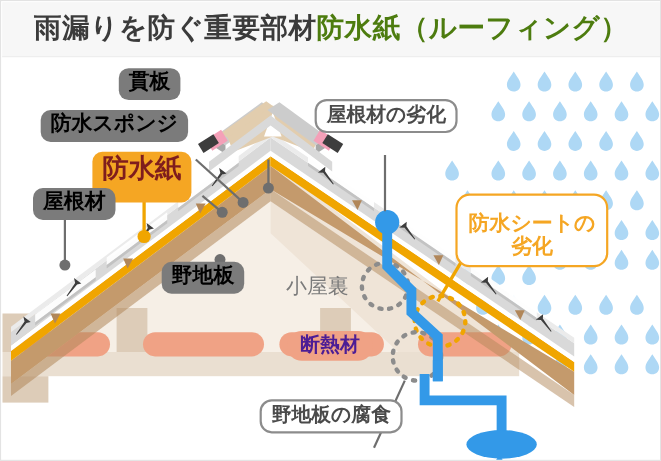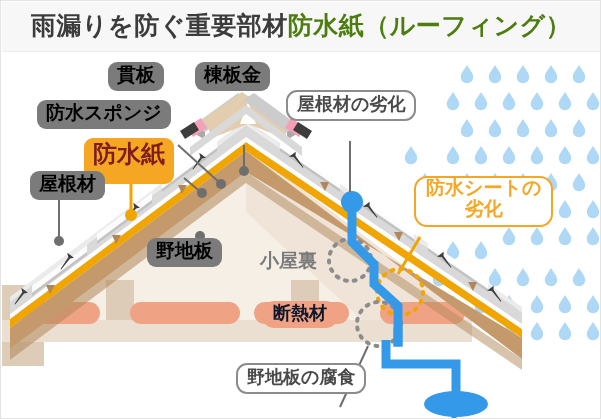--- a/index.html
+++ b/index.html
@@ -51,38 +51,38 @@
     font-size:19px;
     padding:3px 9px 5px 9px;
   }
   .chip-orange{
     background:#f5a623;color:#7f1d1d;
     border-radius:9px;
     font-size:24px;
     padding:3px 9px 17px 9px;
   }
   .chip-salmon{
-    background:#f0a285;color:#0f172a;
+    background:#f0a285;color:#4c1d95;
     border-radius:14px;
     font-size:18px;
     padding:3px 12px 5px 12px;
   }
   .chip-outline{
     background:#ffffff;color:#4a4a4a;
     border:2px solid #8c8c8c;
     border-radius:11px;
     font-size:18px;
     padding:3px 9px 5px 9px;
   }
   .chip-callout{
     background:#ffffff;color:#f5a623;
     border:2px solid #f5a623;
     border-radius:13px;
     font-size:19px;
-    padding:0 10px 6px 10px;
+    padding:16px 10px 6px 10px;
   }
   .chip-plain{
     color:#7b7b7b;background:transparent;
     font-size:19px;
   }
   .chip .l2{display:block;}
 </style>
 </head>
 <body>
 
@@ -369,41 +369,38 @@
           <path d="M338,355 L366,294" stroke="#6e6e6e" stroke-width="2" fill="none"></path>
         </g>
 
       </g>
     </svg>
 
     <div class="chip chip-gray" style="left:106px;top:10px;">
       <span>貫板</span>
     </div>
 
-    <div class="chip chip-gray" style="left:193px;top:10px;">
-      <span>棟板金</span>
-    </div>
 
     <div class="chip chip-gray" style="left:35px;top:48px;">
       <span>防水スポンジ</span>
     </div>
 
     <div class="chip chip-orange" style="left:82px;top:86px;">
       <span>防水紙</span>
     </div>
 
     <div class="chip chip-gray" style="left:28px;top:119px;">
       <span>屋根材</span>
     </div>
 
     <div class="chip chip-gray" style="left:145px;top:186px;">
       <span>野地板</span>
     </div>
 
-    <div class="chip chip-plain" style="left:258px;top:199px;font-weight:bold;">
+    <div class="chip chip-plain" style="left:258px;top:199px;font-weight:normal;">
       <span>小屋裏</span>
     </div>
 
     <div class="chip chip-salmon" style="left:259px;top:249px;">
       <span>断熱材</span>
     </div>
 
     <div class="chip chip-outline" style="left:284px;top:38px;flex-direction:row;text-align:right;">
       <span class="l2">屋根材の劣化</span>
     </div>

